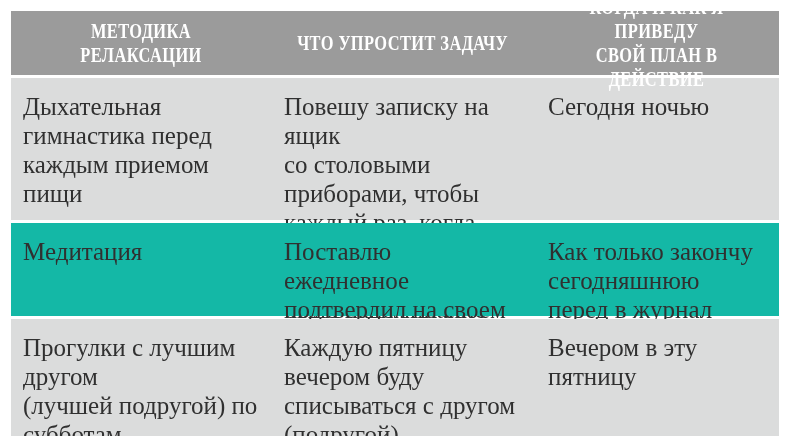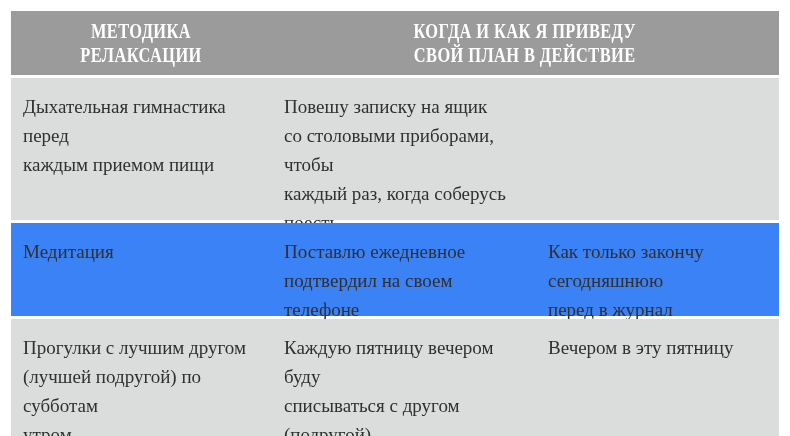--- a/index.html
+++ b/index.html
@@ -22,21 +22,21 @@
     display: flex;
     flex-direction: row;
     width: 100%;
   }
   .header-row {
     height: 64px;
     background: #9b9b9b;
     flex: 0 0 auto;
   }
   .body-row-1 { height: 142px; background: #dbdcdc; flex: 0 0 auto; }
-  .body-row-2 { height: 93px;  background: #3b82f6; flex: 0 0 auto; }
+  .body-row-2 { height: 93px;  background: #14b8a6; flex: 0 0 auto; }
   .body-row-3 { background: #dbdcdc; flex: 1 1 auto; }
 
   .c1 { width: 260px; }
   .c2 { width: 263px; }
   .c3 { flex: 1; }
 
   .hcell {
     box-sizing: border-box;
     display: flex;
     align-items: center;
@@ -50,51 +50,55 @@
     transform-origin: center;
     font-weight: 700;
     font-size: 20px;
     line-height: 24px;
     letter-spacing: 0.5px;
     white-space: pre-line;
   }
   .bcell {
     box-sizing: border-box;
     padding: 14px 12px 0 12px;
-    font-size: 19px;
+    font-size: 25px;
     line-height: 29px;
     color: #303030;
     white-space: pre-line;
   }
   .bcell.c2 { padding-left: 13px; }
   .bcell.c3 { padding-left: 14px; }
 </style>
 </head>
 <body>
 
 <div class="page">
 
   <div class="trow header-row">
     <div class="hcell c1">
       <span class="htext">МЕТОДИКА РЕЛАКСАЦИИ</span>
     </div>
+    <div class="hcell c2">
+      <span class="htext">ЧТО УПРОСТИТ ЗАДАЧУ</span>
+    </div>
     <div class="hcell c3">
       <span class="htext">КОГДА И КАК Я ПРИВЕДУ
 СВОЙ ПЛАН В ДЕЙСТВИЕ</span>
     </div>
   </div>
 
   <div class="trow body-row-1">
     <div class="bcell c1">Дыхательная гимнастика перед
 каждым приемом пищи</div>
     <div class="bcell c2">Повешу записку на ящик
 со столовыми приборами, чтобы
 каждый раз, когда соберусь поесть,
 у меня перед глазами
 было напоминание</div>
+    <div class="bcell c3">Сегодня ночью</div>
   </div>
 
   <div class="trow body-row-2">
     <div class="bcell c1">Медитация</div>
     <div class="bcell c2">Поставлю ежедневное
 подтвердил на своем телефоне
 на восемь вечера</div>
     <div class="bcell c3">Как только закончу сегодняшнюю
 перед в журнал</div>
   </div>

